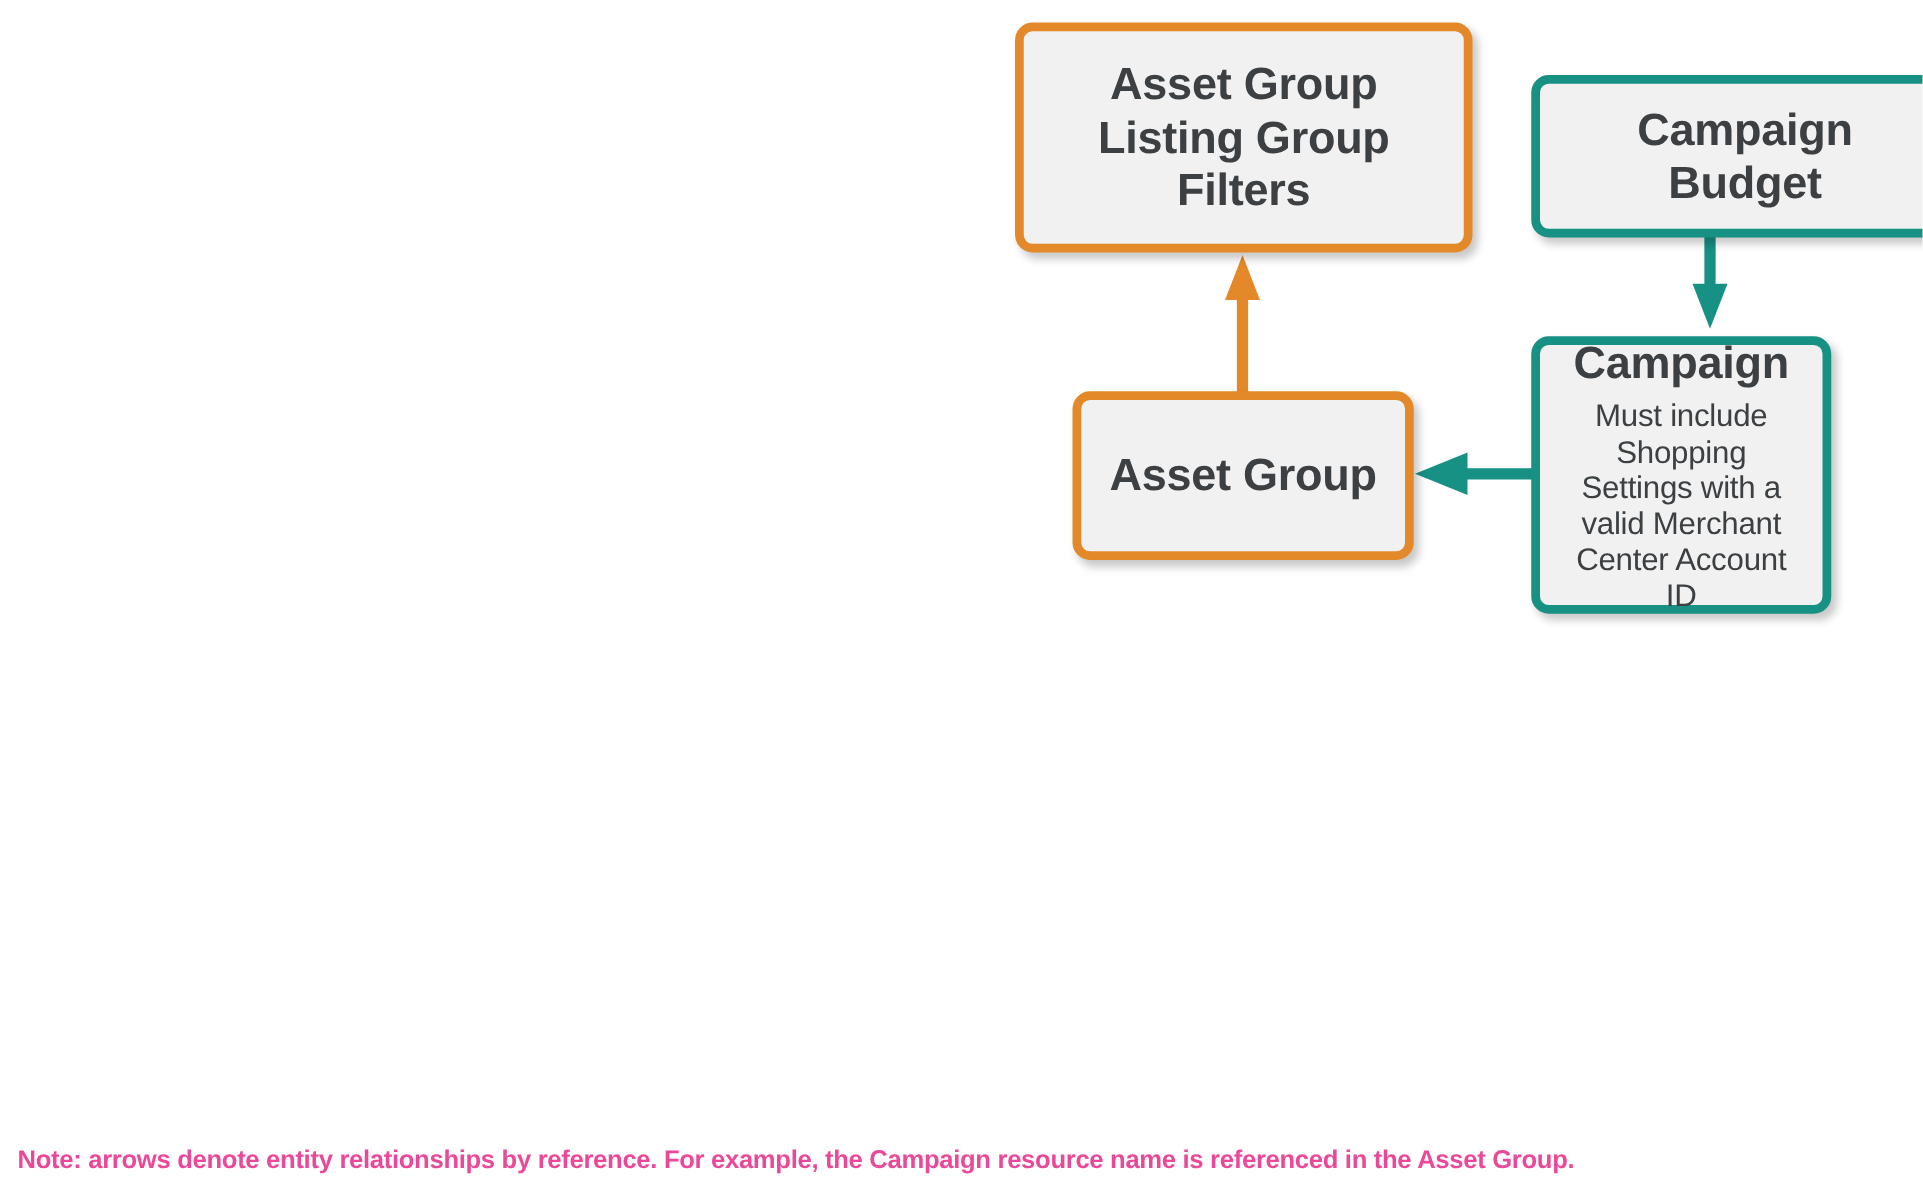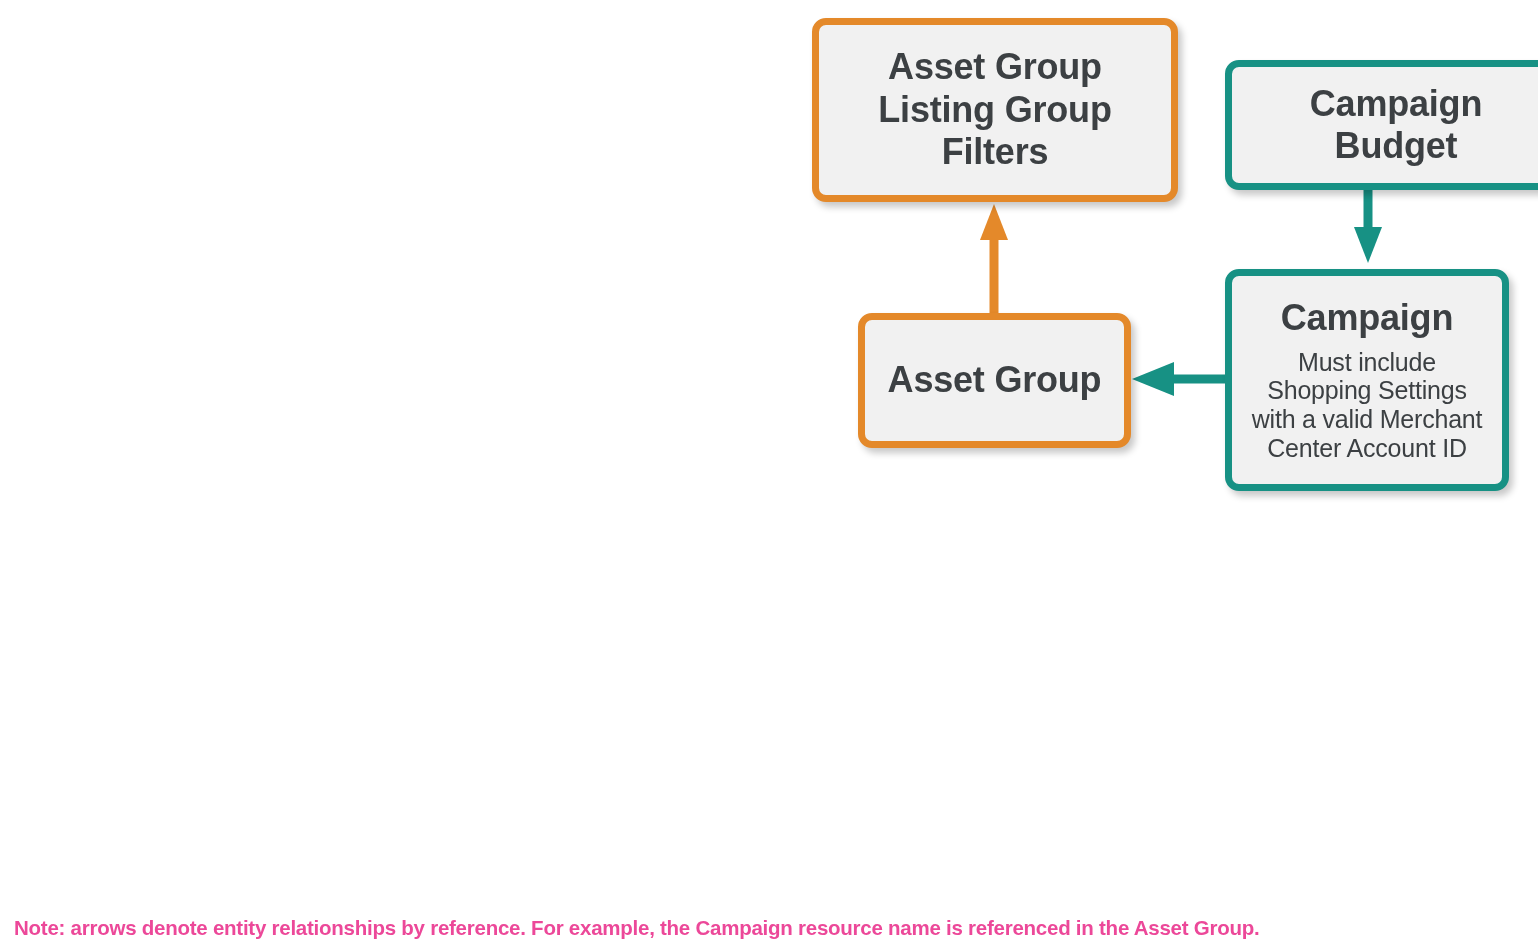--- a/index.html
+++ b/index.html
@@ -73,21 +73,21 @@
   #node-asset-group {
     left: 858px;  top: 313px;
     width: 273px; height: 135px;
   }
   #node-campaign-budget {
     left: 1225px; top: 60px;
     width: 332px; height: 130px; padding-left: 24px;
   }
   #node-campaign {
     left: 1225px; top: 269px;
-    width: 284px; height: 222px;
+    width: 240px; height: 222px;
   }
 
   
   #footer-note {
     position: absolute;
     left: 14px;
     top: 916px;
     z-index: 3;
     font-size: 20.5px;
     font-weight: bold;

